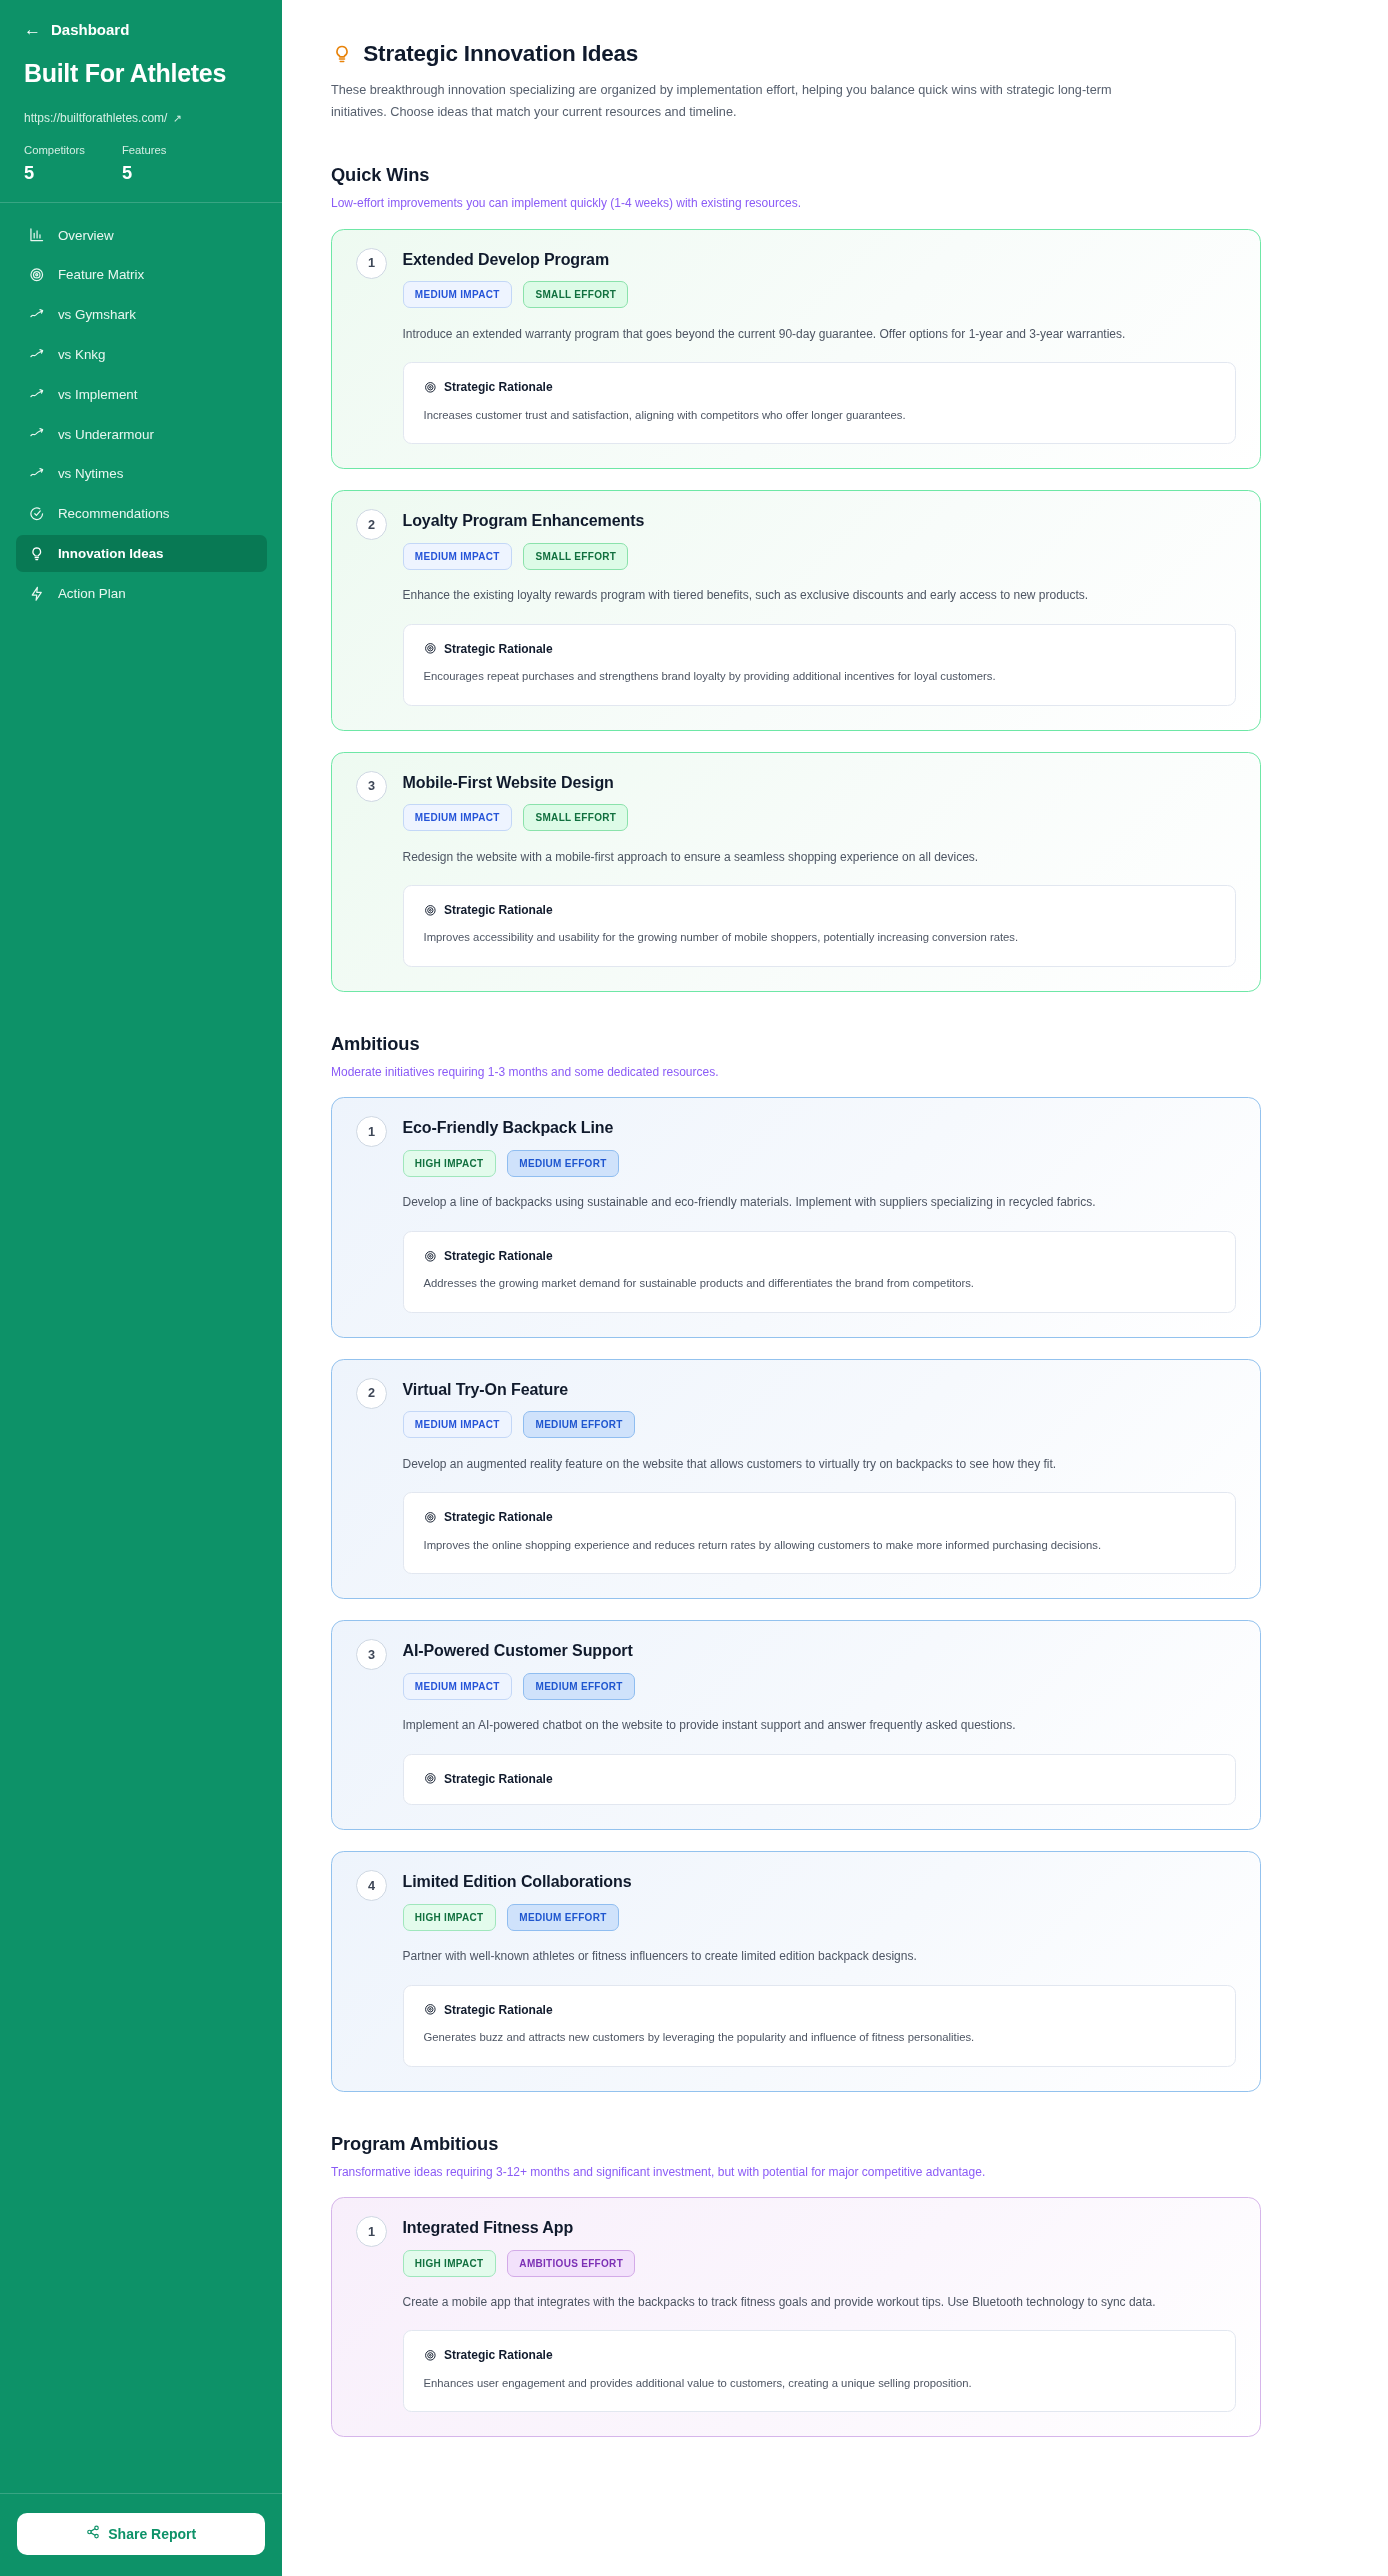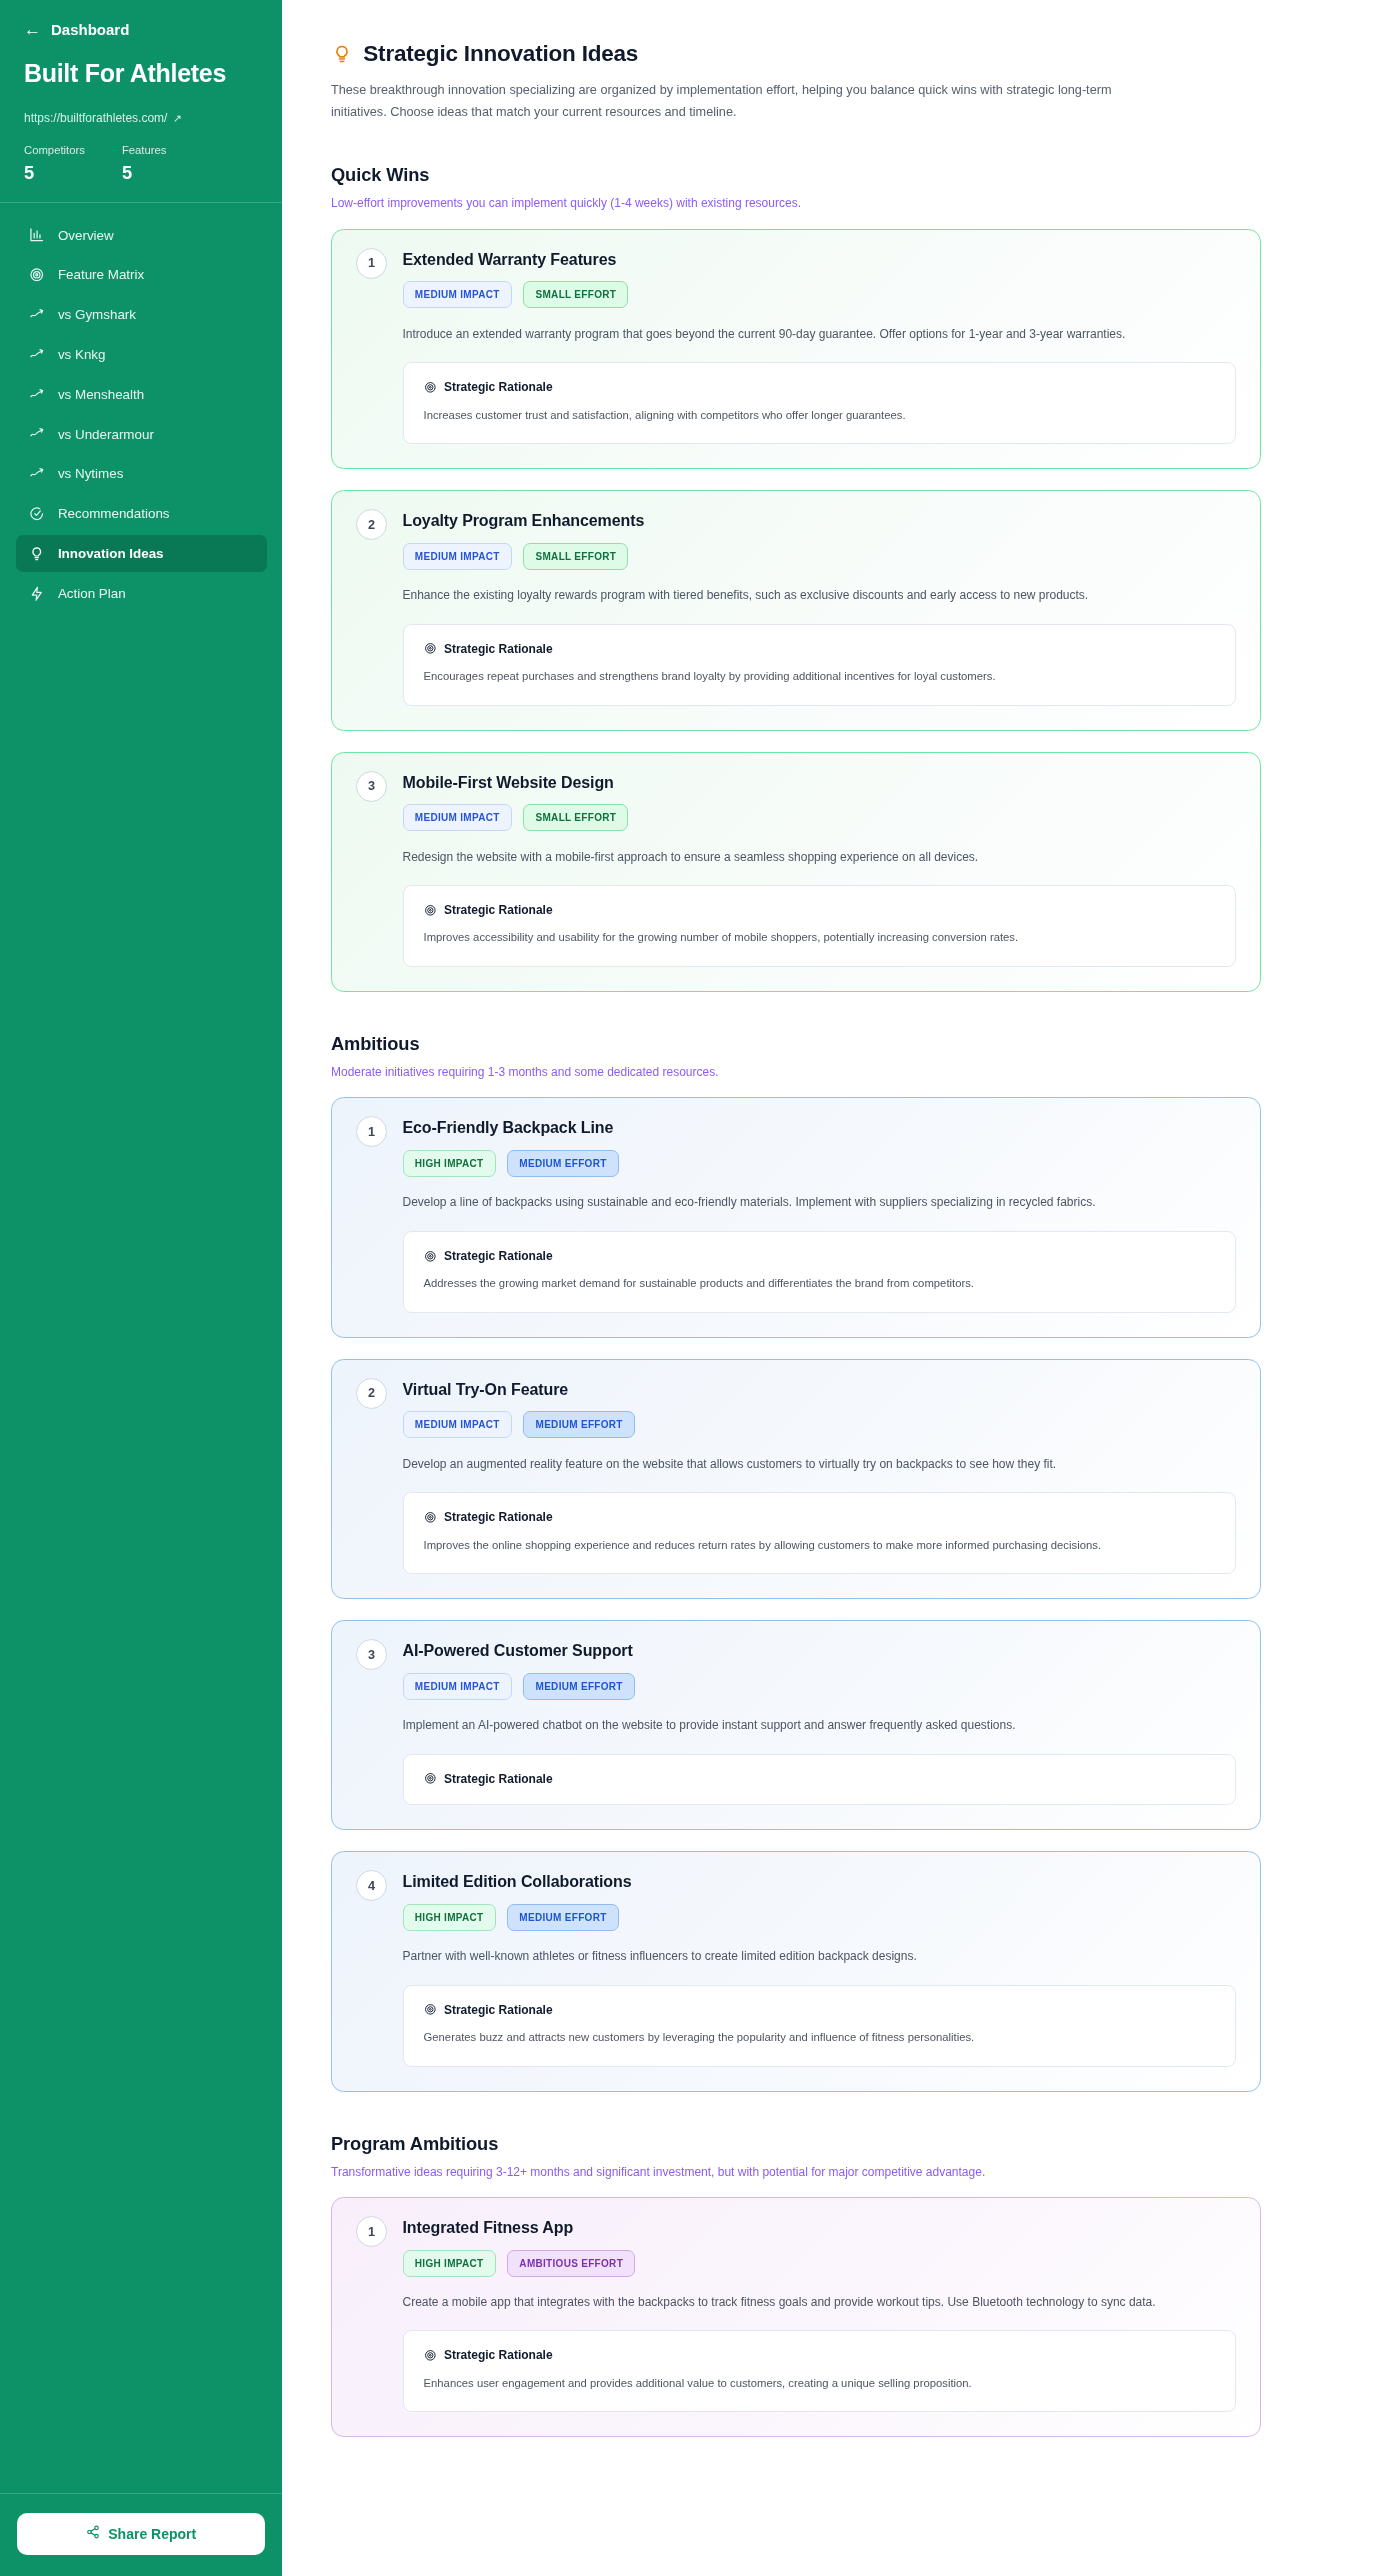--- a/index.html
+++ b/index.html
@@ -199,21 +199,21 @@
           </span>
           <span>vs Knkg</span>
         </div>
         <div class="sb-item">
           <span class="ico">
             <svg viewBox="0 0 24 24">
               <path d="M3 15c3-5 5 1 8-3s5-3 10-6"></path>
               <polyline points="17,4 21,5.5 19.5,9.5"></polyline>
             </svg>
           </span>
-          <span>vs Menshealth</span>
+          <span>vs Implement</span>
         </div>
         <div class="sb-item">
           <span class="ico">
             <svg viewBox="0 0 24 24">
               <path d="M3 15c3-5 5 1 8-3s5-3 10-6"></path>
               <polyline points="17,4 21,5.5 19.5,9.5"></polyline>
             </svg>
           </span>
           <span>vs Underarmour</span>
         </div>
@@ -286,21 +286,21 @@
 
     <div id="sections-root">
         <section class="section">
           <h2 class="section-title">Quick Wins</h2>
           <p class="section-desc">Low-effort improvements you can implement quickly (1-4 weeks) with existing resources.</p>
           <div class="cards">
             <article class="card ">
               <div class="card-head">
                 <div class="num-badge">1</div>
                 <div class="card-body">
-                  <h3 class="card-title">Extended Warranty Features</h3>
+                  <h3 class="card-title">Extended Develop Program</h3>
                   <div class="tags">
                     <span class="tag impact-medium">MEDIUM IMPACT</span>
                     <span class="tag effort-small">SMALL EFFORT</span>
                   </div>
                   <p class="card-desc">Introduce an extended warranty program that goes beyond the current 90-day guarantee. Offer options for 1-year and 3-year warranties.</p>
                   <div class="rationale">
                     <div class="rationale-head">
                       <span class="target-icon">
                         <svg viewBox="0 0 24 24">
                           <circle cx="12" cy="12" r="9"></circle>

